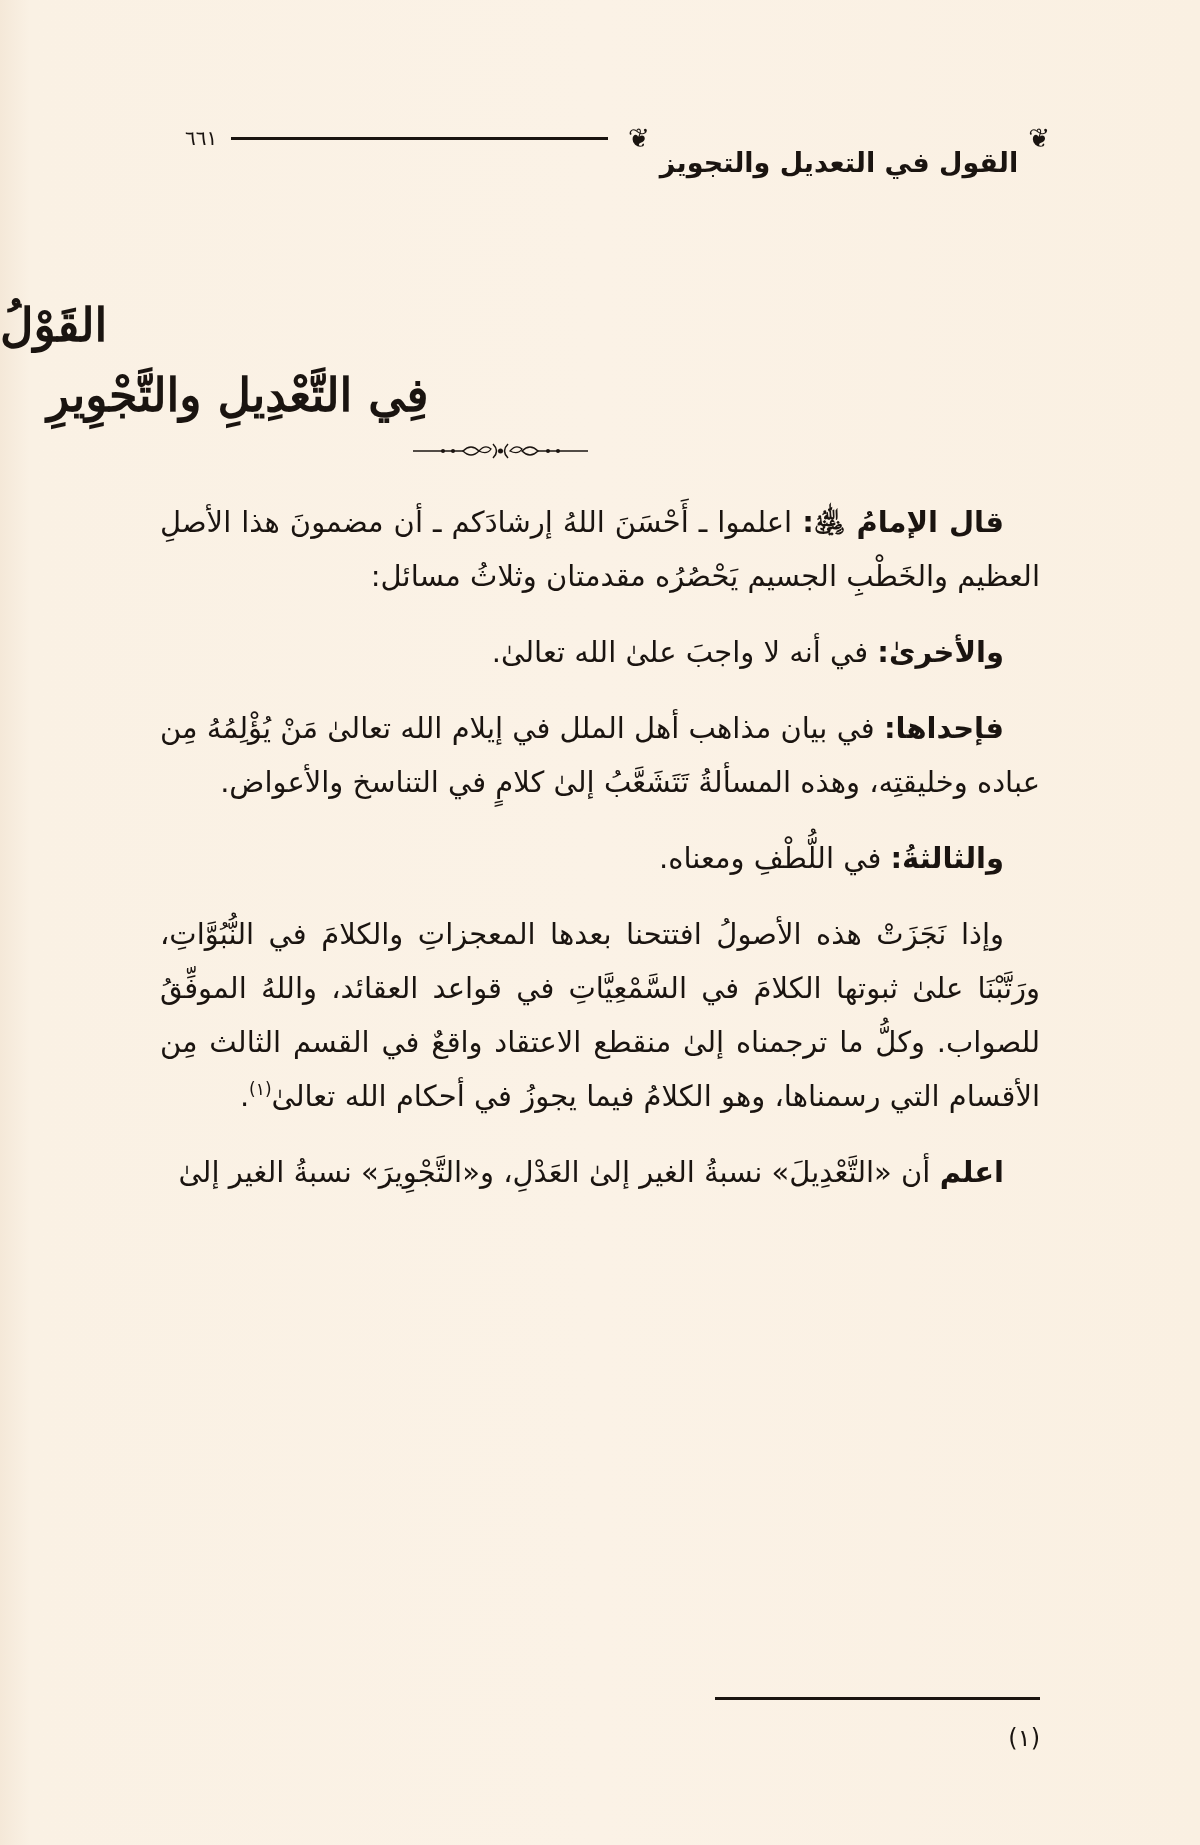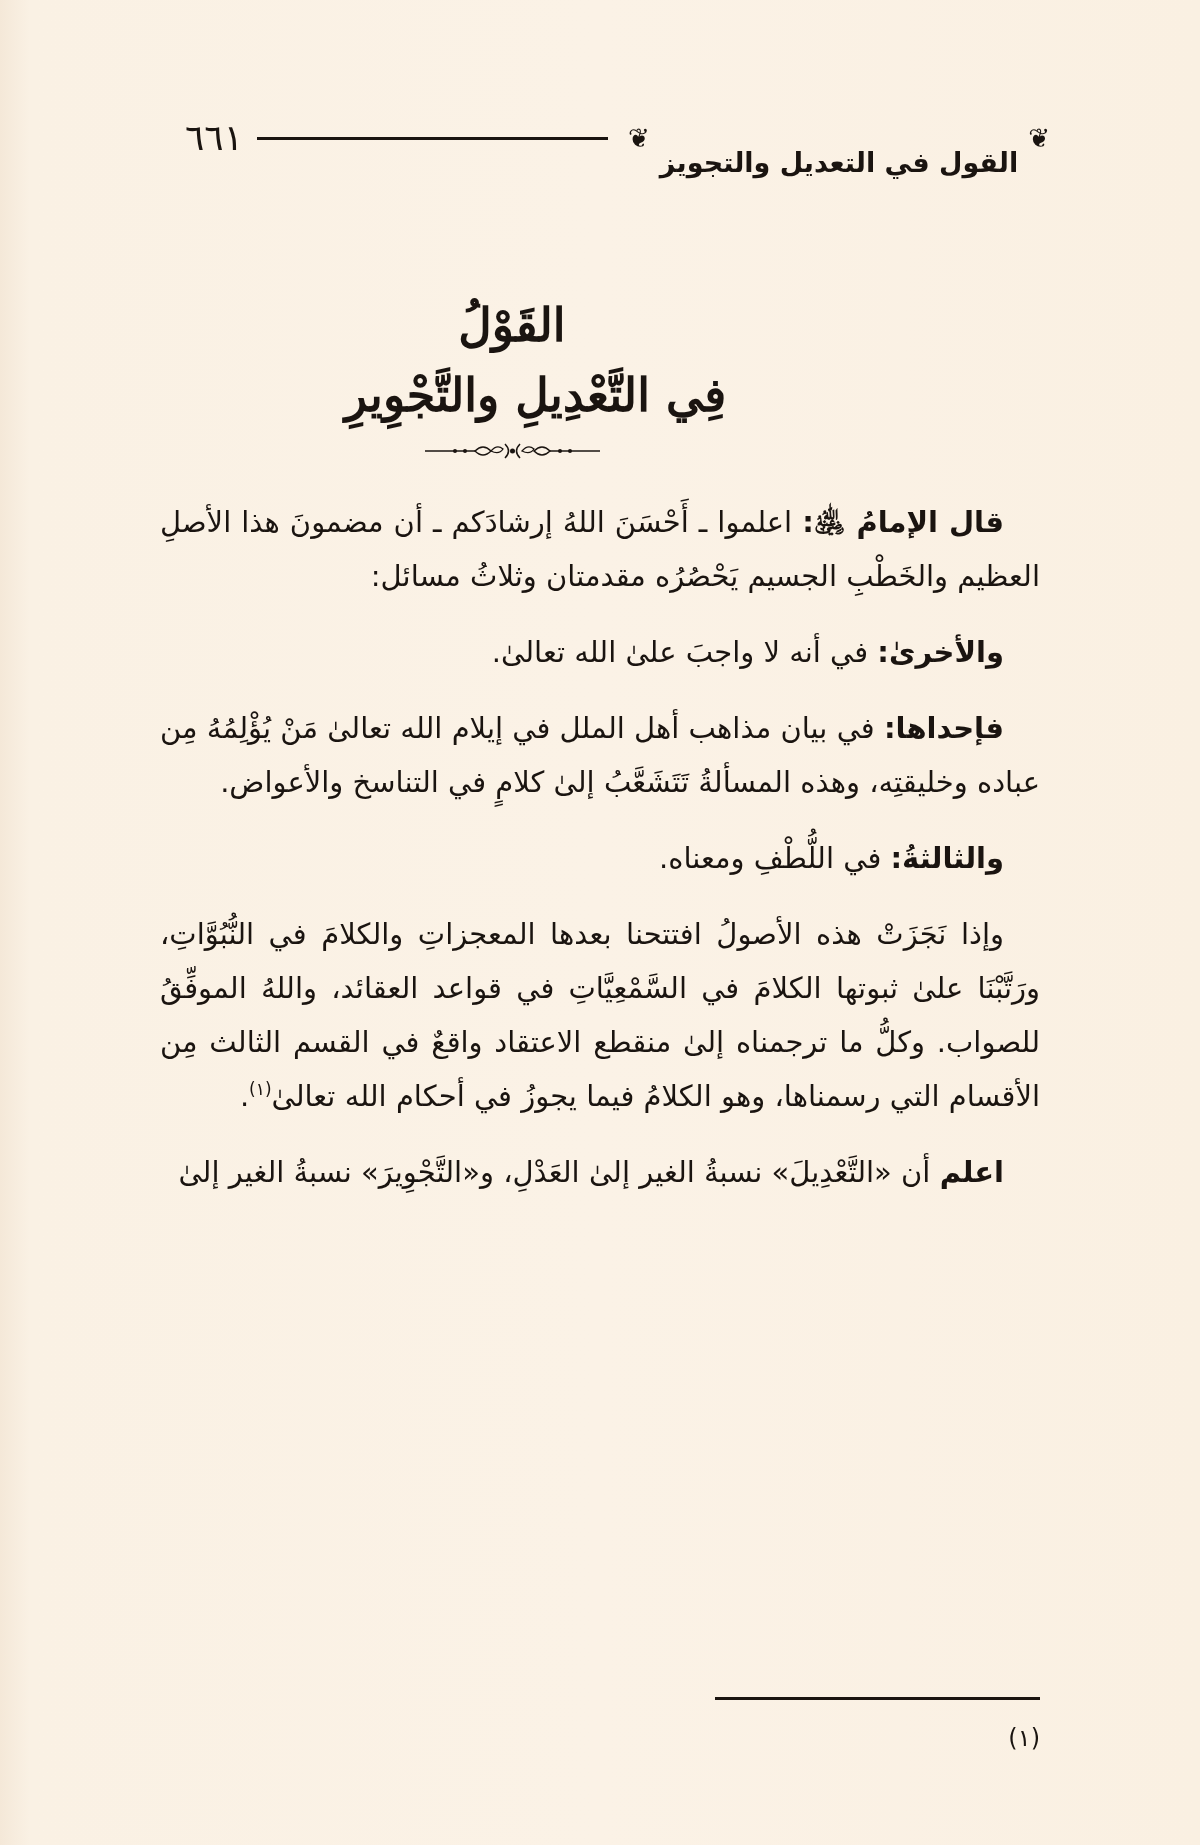--- a/index.html
+++ b/index.html
@@ -50,31 +50,31 @@
       margin-right: 10px;
       margin-left: 14px;
     }
     .rh-rule {
       flex: 1;
       height: 3px;
       background: #1a1410;
       margin: 0 6px 0 14px;
     }
     .rh-page {
-      font-size: 36px;
+      font-size: 20px;
       font-family: Liberation Serif, serif;
       letter-spacing: 2px;
     }
     
     .chapter-title {
       position: absolute;
       top: 290px;
-      left: 12px;
+      left: 0;
       width: 1000px;
-      text-align: center;
+      text-align: left;
       direction: rtl;
     }
     .ct-line1 {
       font-size: 46px;
       font-weight: bold;
       line-height: 70px;
       font-family: "DejaVu Serif", serif;
     }
     .ct-line2 {
       font-size: 46px;

